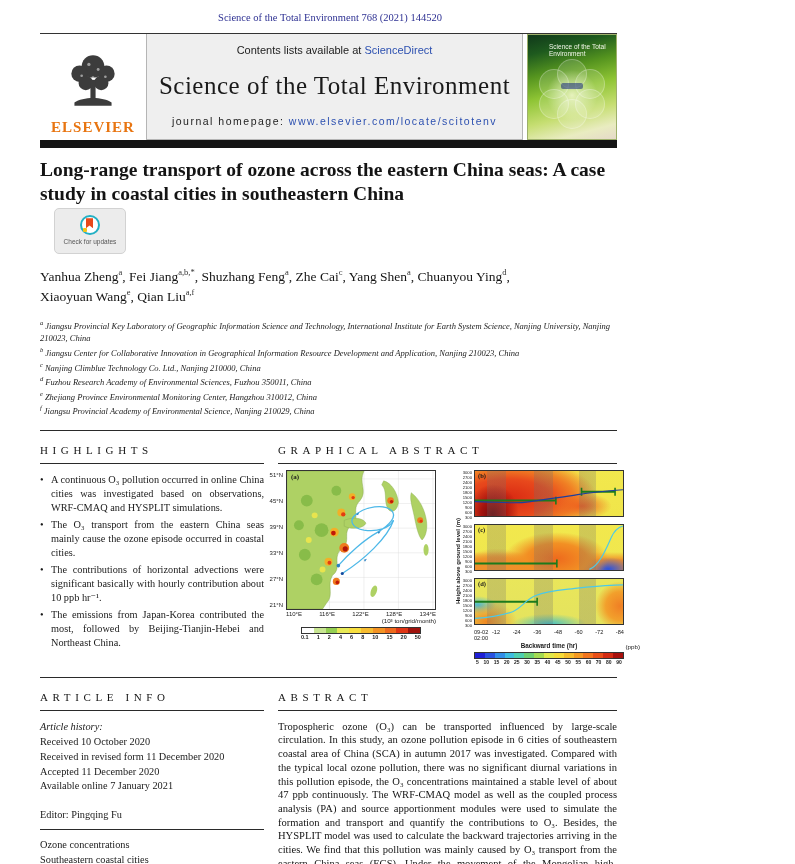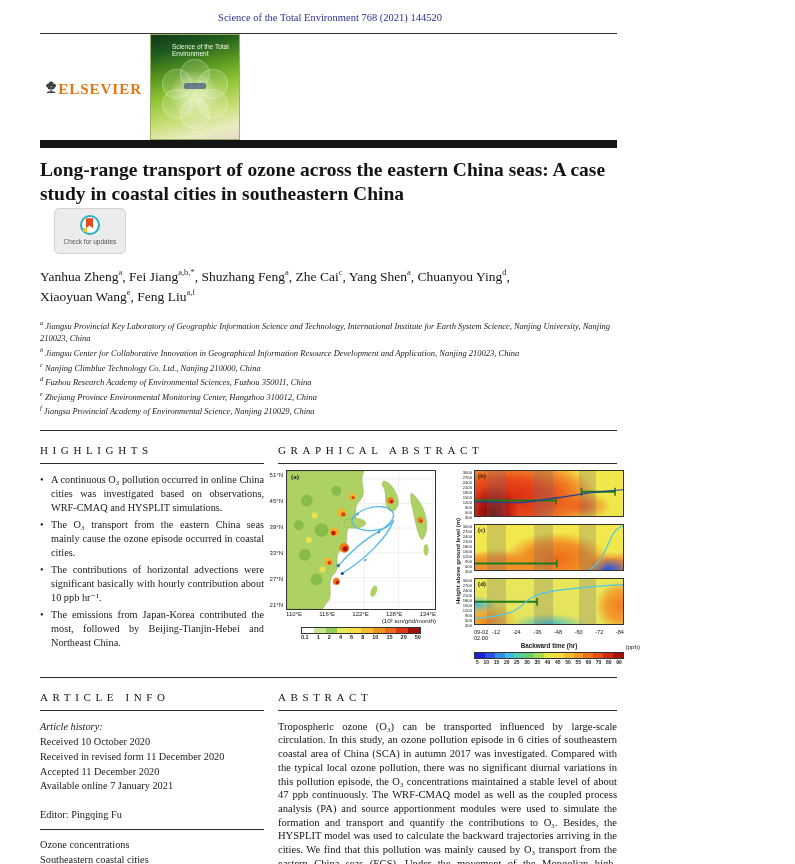--- a/index.html
+++ b/index.html
@@ -6,21 +6,21 @@
   html,body { width:795px; height:864px; overflow:hidden; background:#ffffff;
               font-family:"Liberation Serif","DejaVu Serif",serif; color:#1a1a1a; }
   .page { width:660px; height:864px; position:relative; background:#fff; }
   .content { margin:0 43px 0 40px; }
 
   
   .citation { text-align:center; padding-top:12px; font-size:10.5px; color:#2d3092; }
 
   
   .header-wrap { margin-top:10px; border-top:1px solid #333; display:flex; }
-  .logo-col { width:106px; background:#fff; display:flex; flex-direction:row; align-items:center; justify-content:center; padding:6px 4px 4px; }
+  .logo-col { width:106px; background:#fff; display:flex; flex-direction:column; align-items:center; justify-content:flex-end; padding:6px 4px 4px; }
   .logo-col svg { width:62px; height:66px; }
   .elsevier-word { font-size:15px; letter-spacing:1px; color:#e87511; font-weight:bold; margin-top:2px; }
   .gray-box { flex:1; background:#efefef; border:1px solid #b5b5b5; border-top:none; display:flex; flex-direction:column; align-items:center; justify-content:space-between; padding:10px 6px 12px; }
   .contents-line { font-size:11px; font-family:"Liberation Sans","DejaVu Sans",sans-serif; color:#222; }
   .contents-line a, .link { color:#2c50b0; text-decoration:none; }
   .journal-title { font-size:25px; color:#1a1a1a; letter-spacing:0.5px; }
   .homepage-line { font-size:10.5px; font-family:"Liberation Sans","DejaVu Sans",sans-serif; letter-spacing:1.5px; color:#222; }
   .cover-col { width:94px; padding-left:4px; display:flex; }
   .cover { width:90px; height:106px; position:relative; overflow:hidden; border:1px solid #9db06a;
     background: radial-gradient(circle at 50% 58%, rgba(255,255,230,0.75) 0%, rgba(255,255,230,0.0) 34%),
@@ -154,20 +154,29 @@
           <g fill="#ffffff" opacity="0.5">
             <circle cx="26" cy="13" r="1.6"></circle>
               <circle cx="35" cy="18" r="1.4"></circle>
             <circle cx="19" cy="24" r="1.3"></circle>
               <circle cx="42" cy="25" r="1.3"></circle>
             <circle cx="30" cy="26" r="1.4"></circle>
           </g>
         </svg>
         <div class="elsevier-word">ELSEVIER</div>
       </div>
+      <div class="gray-box">
+        <div class="contents-line">
+          <span>Contents lists available at </span><a href="#" class="link">ScienceDirect</a>
+        </div>
+        <div class="journal-title">Science of the Total Environment</div>
+        <div class="homepage-line">
+          <span>journal homepage: </span><a href="#" class="link">www.elsevier.com/locate/scitotenv</a>
+        </div>
+      </div>
       <div class="cover-col">
         <div class="cover">
           <div class="cover-vol"></div>
           <div class="cover-title">Science of the Total Environment</div>
           <div class="flower">
             <i></i>
               <i></i>
               <i></i>
               <i></i>
               <i></i>
@@ -188,21 +197,21 @@
         </div>
         <div class="badge-text">Check for updates</div>
       </div>
     </div>
 
     <div class="authors">
       <div>
         <span>Yanhua Zheng</span><sup>a</sup><span>, </span><span>Fei Jiang</span><sup>a,b,*</sup><span>, </span><span>Shuzhang Feng</span><sup>a</sup><span>, </span><span>Zhe Cai</span><sup>c</sup><span>, </span><span>Yang Shen</span><sup>a</sup><span>, </span><span>Chuanyou Ying</span><sup>d</sup><span>,</span>
       </div>
       <div>
-        <span>Xiaoyuan Wang</span><sup>e</sup><span>, </span><span>Feng Liu</span><sup>a,f</sup>
+        <span>Xiaoyuan Wang</span><sup>e</sup><span>, </span><span>Qian Liu</span><sup>a,f</sup>
       </div>
     </div>
 
     <div class="affils">
       <div class="affil"><sup>a</sup><span>Jiangsu Provincial Key Laboratory of Geographic Information Science and Technology, International Institute for Earth System Science, Nanjing University, Nanjing 210023, China</span></div>
       <div class="affil"><sup>b</sup><span>Jiangsu Center for Collaborative Innovation in Geographical Information Resource Development and Application, Nanjing 210023, China</span></div>
       <div class="affil"><sup>c</sup><span>Nanjing Climblue Technology Co. Ltd., Nanjing 210000, China</span></div>
       <div class="affil"><sup>d</sup><span>Fuzhou Research Academy of Environmental Sciences, Fuzhou 350011, China</span></div>
       <div class="affil"><sup>e</sup><span>Zhejiang Province Environmental Monitoring Center, Hangzhou 310012, China</span></div>
       <div class="affil"><sup>f</sup><span>Jiangsu Provincial Academy of Environmental Science, Nanjing 210029, China</span></div>

